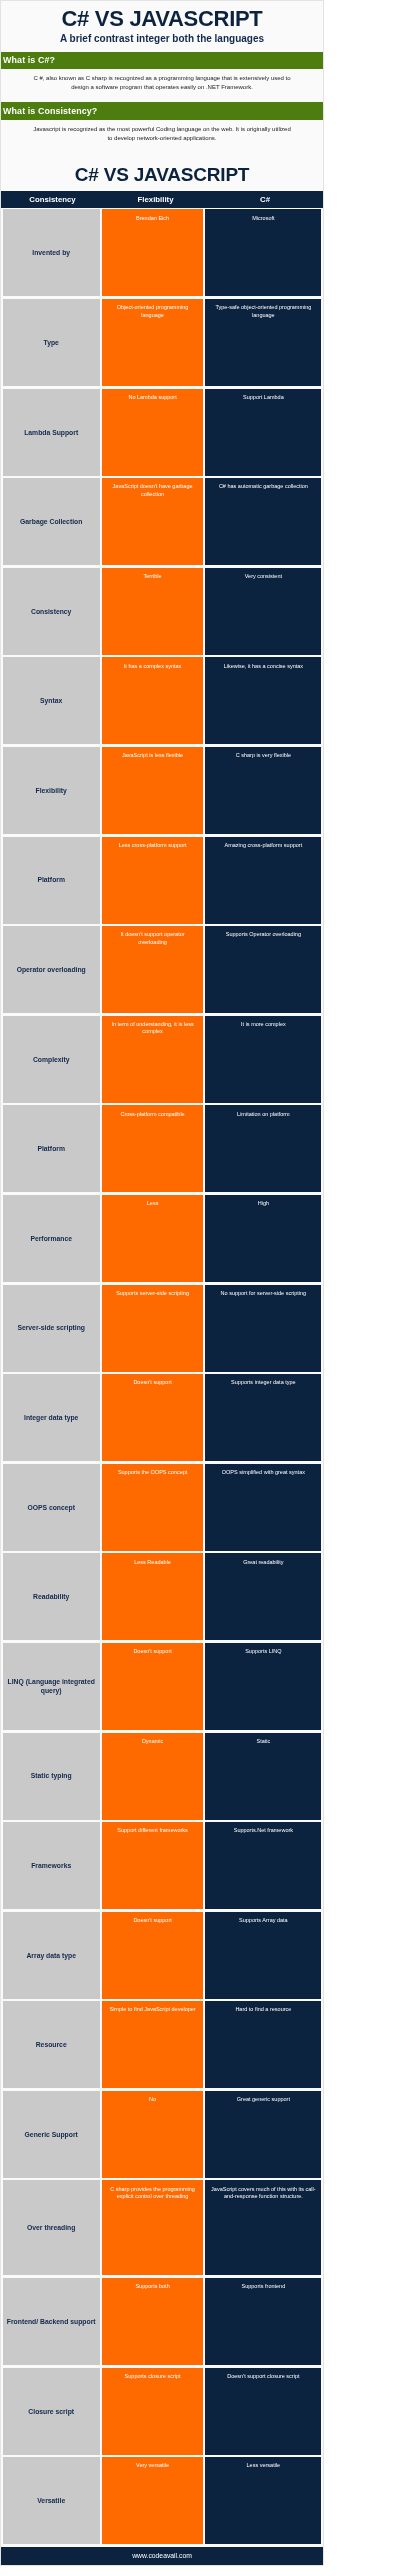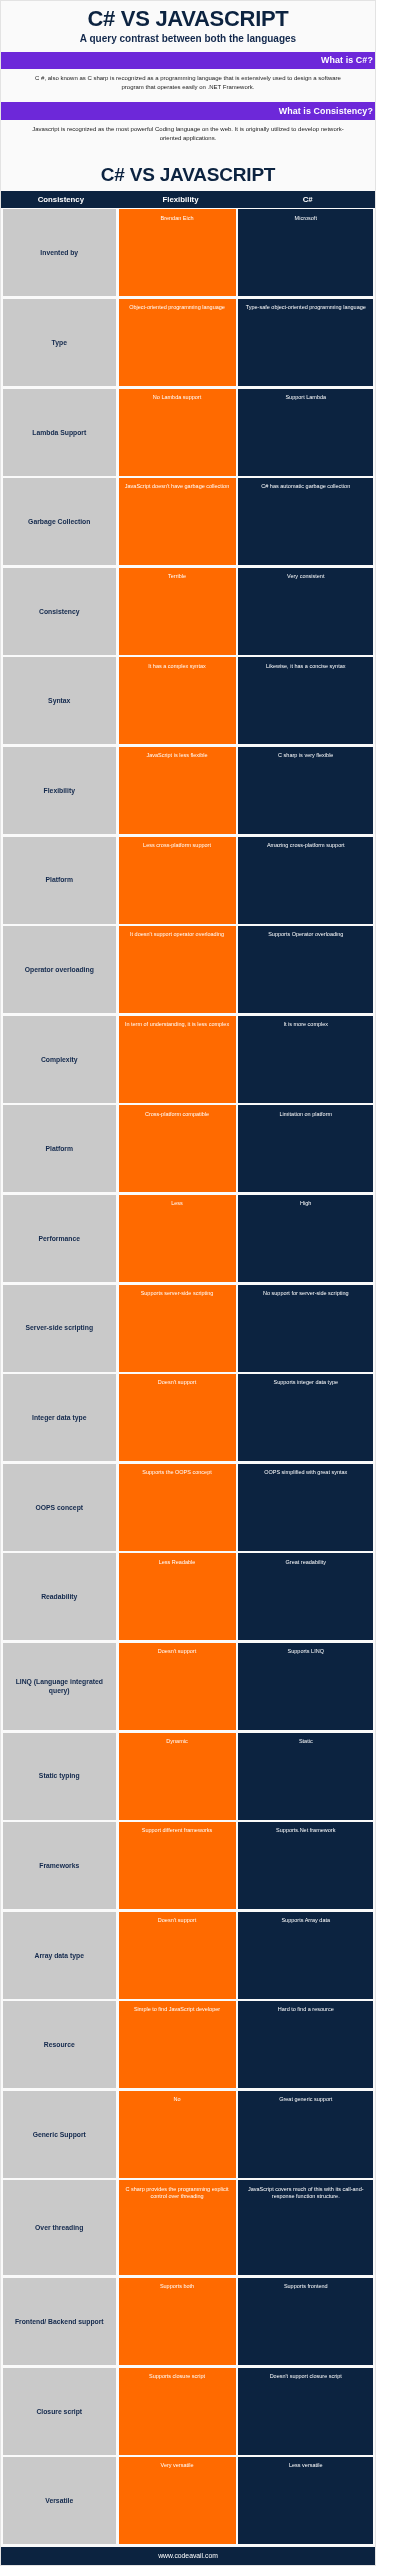--- a/index.html
+++ b/index.html
@@ -6,21 +6,21 @@
     margin: 0;
     padding: 0;
     background: #ffffff;
   }
   body {
     width: 400px;
     font-family: "Liberation Sans", sans-serif;
     color: #0c2340;
   }
   .page {
-    width: 376px;
+    width: 324px;
     background: #fafafa;
     box-sizing: border-box;
     border: 0.5px solid #e3e3e3;
   }
 
   
   .hero {
     background: #fafafa;
     padding: 7.3px 9.4px 7.3px 9.4px;
     text-align: center;
@@ -38,23 +38,23 @@
     font-size: 10px;
     font-weight: bold;
     color: #12284c;
     line-height: 1.15;
     margin: 0;
     padding: 0 15.6px;
   }
 
   
   .bar {
-    background: #6d28d9;
+    background: #4d7c0f;
     color: #ffffff;
-    text-align: right;
+    text-align: left;
     font-size: 8.9px;
     font-weight: bold;
     padding: 3.6px 2.1px 4.2px 2.1px;
     letter-spacing: 0.1px;
   }
   .para {
     background: #fafafa;
     text-align: center;
     font-size: 6px;
     line-height: 1.5;
@@ -146,21 +146,21 @@
     padding: 5.2px 0 5.7px 0;
   }
 </style>
 </head>
 <body>
 
 <div class="page">
 
   <div class="hero">
     <div class="hero-title">C# VS JAVASCRIPT</div>
-    <div class="hero-sub">A query contrast between both the languages</div>
+    <div class="hero-sub">A brief contrast integer both the languages</div>
   </div>
 
   <div class="bar">What is C#?</div>
   <div class="para">C #, also known as C sharp is recognized as a programming language that is extensively used to design a software program that operates easily on .NET Framework.</div>
 
   <div class="bar">What is Consistency?</div>
   <div class="para tall">Javascript is recognized as the most powerful Coding language on the web. It is originally utilized to develop network-oriented applications.</div>
 
   <div class="table-title">C# VS JAVASCRIPT</div>
 

